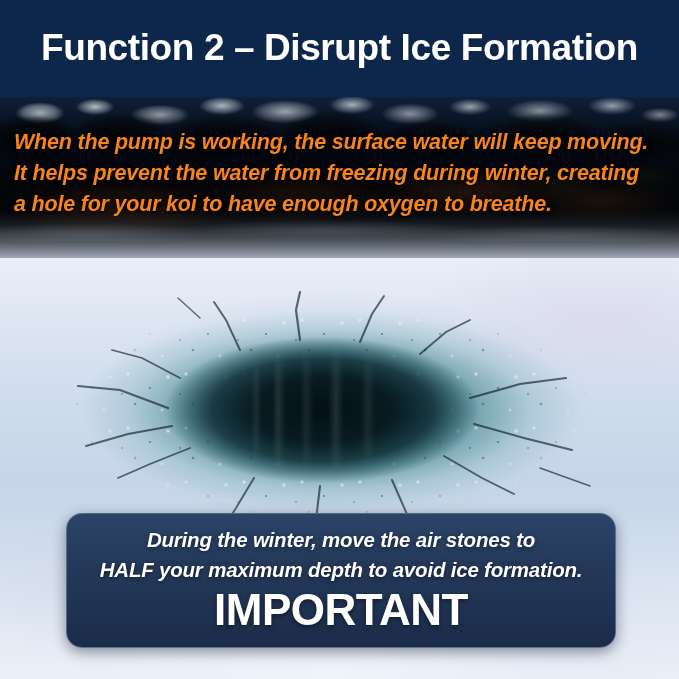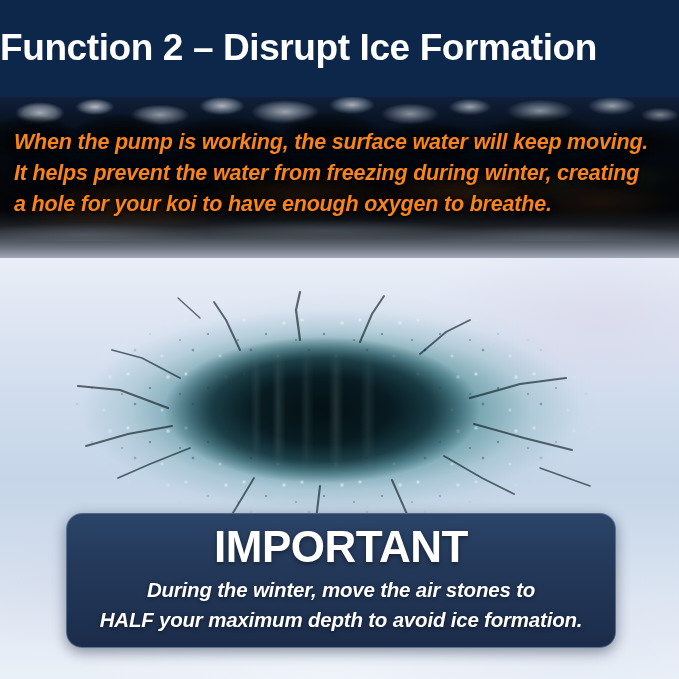--- a/index.html
+++ b/index.html
@@ -24,21 +24,21 @@
     left: 0; top: 0;
     width: 679px;
     height: 97px;
     background: #0c2749;
     z-index: 6;
   }
   #header-title {
     position: absolute;
     left: 0; right: 0;
     top: 22px;
-    text-align: left;
+    text-align: center;
     color: #ffffff;
     font-family: "Liberation Sans", sans-serif;
     font-weight: bold;
     font-size: 37px;
     letter-spacing: -0.4px;
     line-height: 52px;
     white-space: nowrap;
   }
 
   
@@ -297,20 +297,20 @@
     <span class="cap-line">When the pump is working, the surface water will keep moving.</span>
     <span class="cap-line">It helps prevent the water from freezing during winter, creating</span>
     <span class="cap-line">a hole for your koi to have enough oxygen to breathe.</span>
   </div>
 
   <div id="header-bar">
     <div id="header-title">Function 2 – Disrupt Ice Formation</div>
   </div>
 
   <div id="important-box">
-    <div id="important-heading">IMPORTANT</div>
     <div id="important-body">
       <span class="imp-line">During the winter, move the air stones to</span>
       <span class="imp-line">HALF your maximum depth to avoid ice formation.</span>
     </div>
+    <div id="important-heading">IMPORTANT</div>
   </div>
 
 </div>
 
 </body></html>

